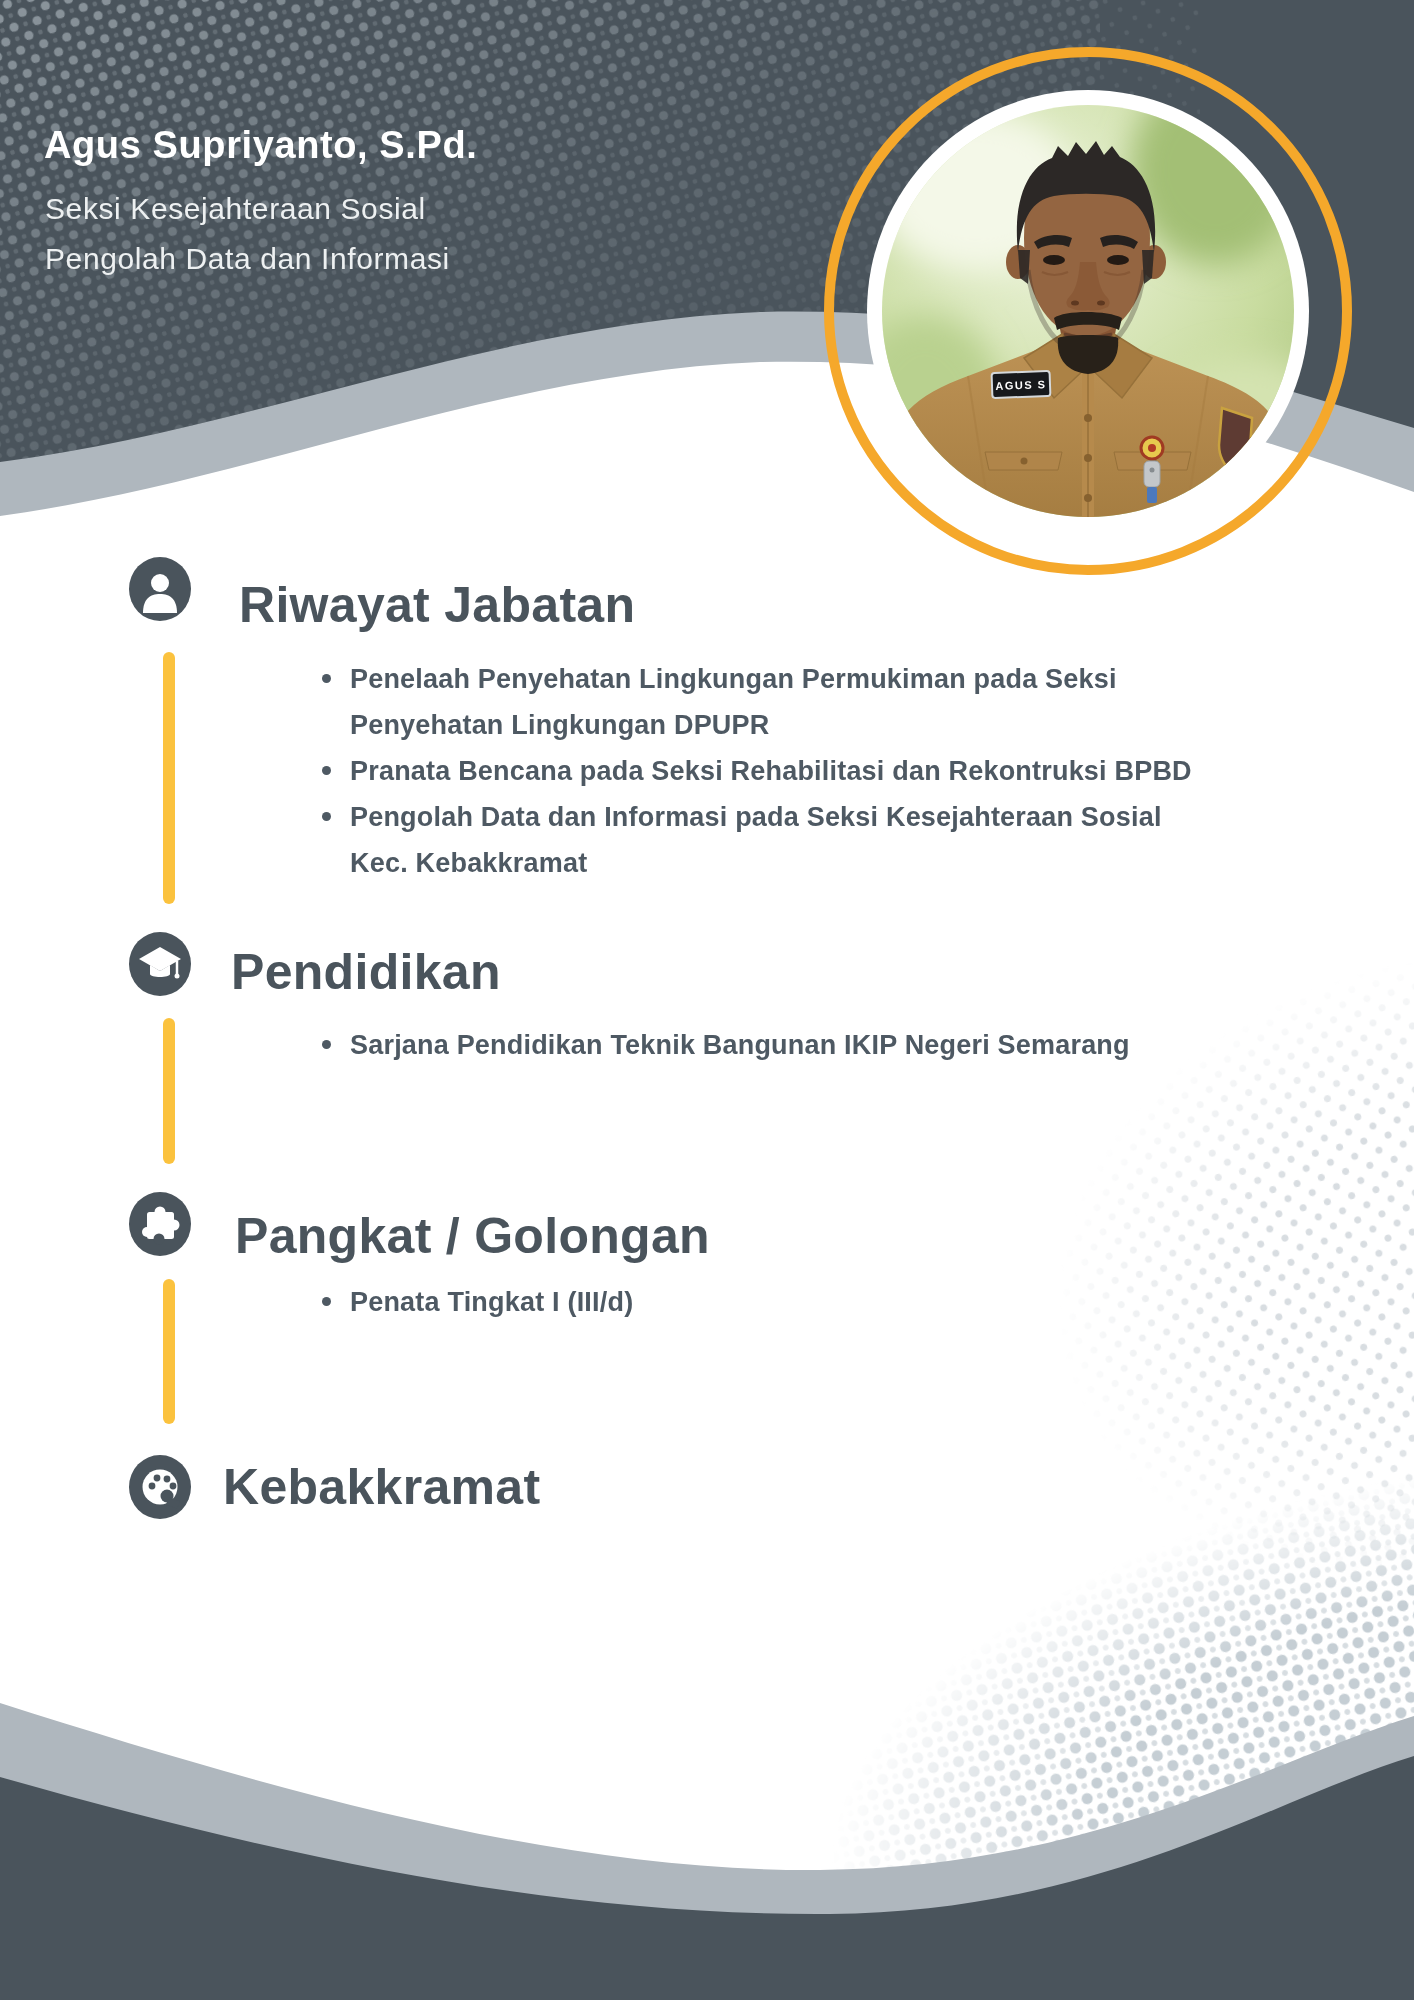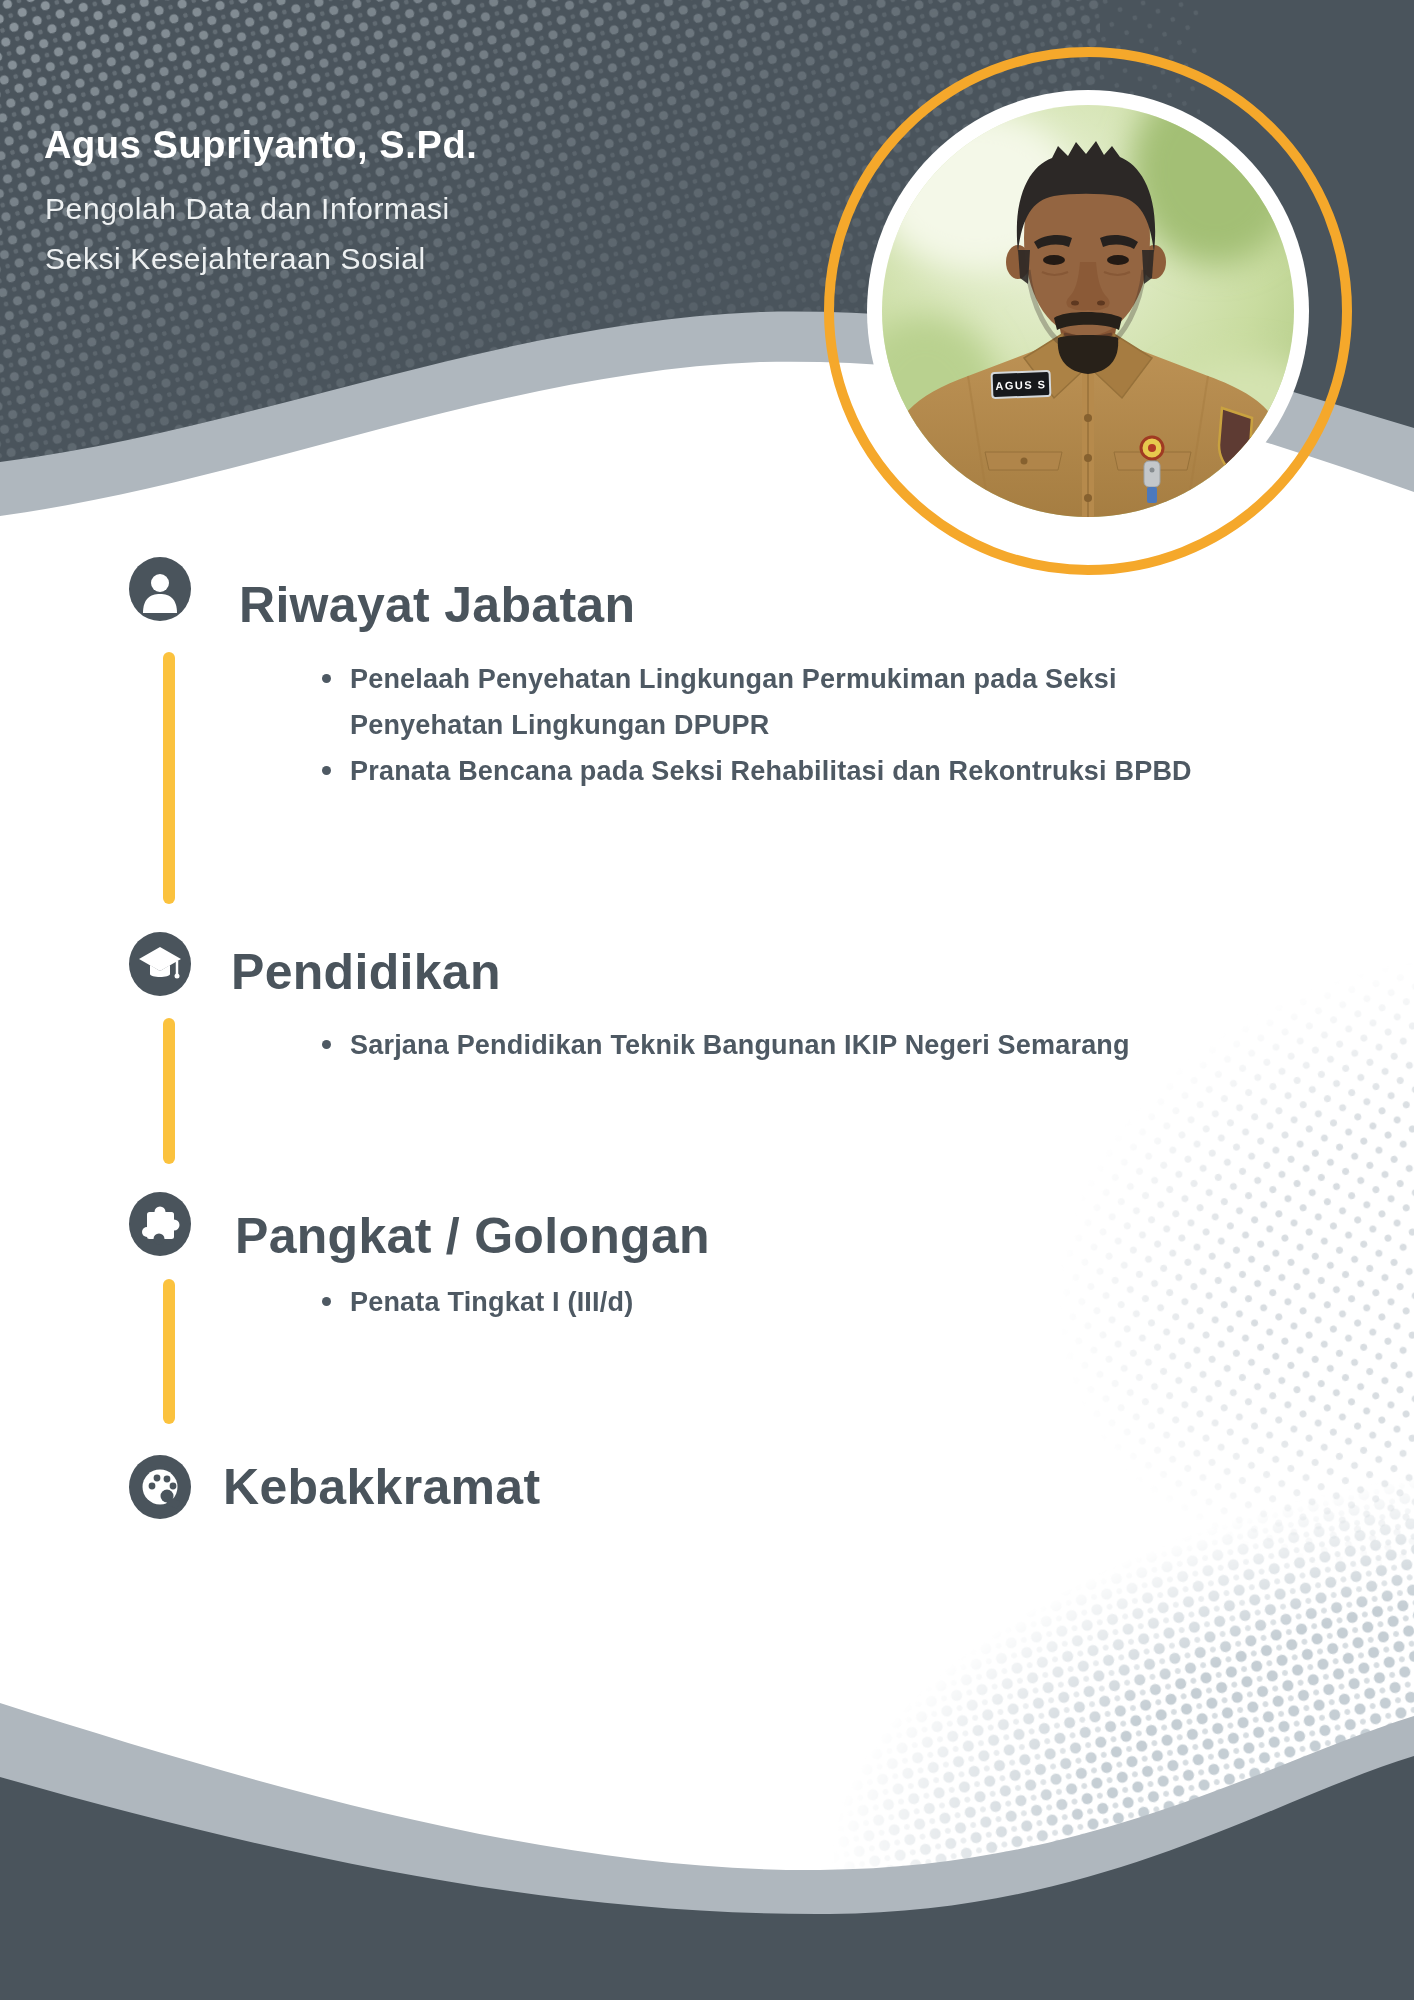--- a/index.html
+++ b/index.html
@@ -223,40 +223,41 @@
     <path d="M1064,334 Q1088,341 1112,334" stroke="#65402A" stroke-width="3" fill="none"></path>
     <path d="M1058,338 C1064,334 1112,334 1118,338 C1120,360 1108,372 1088,374 C1068,372 1056,360 1058,338 Z" fill="#282119"></path>
   </g>
 
   <circle cx="1088" cy="311" r="259" fill="none" stroke="#F5A82B" stroke-width="10"></circle>
 </svg>
 
 <header>
   <div class="abs hdr-name">Agus Supriyanto, S.Pd.</div>
   <div class="abs hdr-role">
+    <div>Seksi Kesejahteraan Sosial</div>
     <div>Pengolah Data dan Informasi</div>
-    <div>Seksi Kesejahteraan Sosial</div>
   </div>
 </header>
 
 <div class="abs dots-mid"></div>
 <div class="abs dots-bottom"></div>
 
 <section>
   <div class="abs sec-icon i1">
     <svg width="62" height="64" viewBox="0 0 62 64">
       <circle cx="31" cy="26" r="9" fill="#ffffff"></circle>
       <path d="M14,56 C14,42 21,37 31,37 C41,37 48,42 48,56 Z" fill="#ffffff"></path>
     </svg>
   </div>
   <h2 class="abs sec-title t1" style="margin:16px;">Riwayat Jabatan</h2>
   <div class="abs vline v1"></div>
   <div class="abs list l1">
     <div class="li">Penelaah Penyehatan Lingkungan Permukiman pada Seksi Penyehatan Lingkungan DPUPR</div>
     <div class="li">Pranata Bencana pada Seksi Rehabilitasi dan Rekontruksi BPBD</div>
+    <div class="li">Pengolah Data dan Informasi pada Seksi Kesejahteraan Sosial Kec. Kebakkramat</div>
   </div>
 </section>
 
 <section>
   <div class="abs sec-icon i2">
     <svg width="62" height="64" viewBox="0 0 62 64">
       <path d="M31,15 L52,27 L31,39 L10,27 Z" fill="#ffffff"></path>
       <path d="M21,33 L21,42 C21,46 41,46 41,42 L41,33 L31,39 Z" fill="#ffffff"></path>
       <path d="M48,29 L48,42" stroke="#ffffff" stroke-width="2.5" fill="none"></path>
       <circle cx="48" cy="44" r="2.5" fill="#ffffff"></circle>

